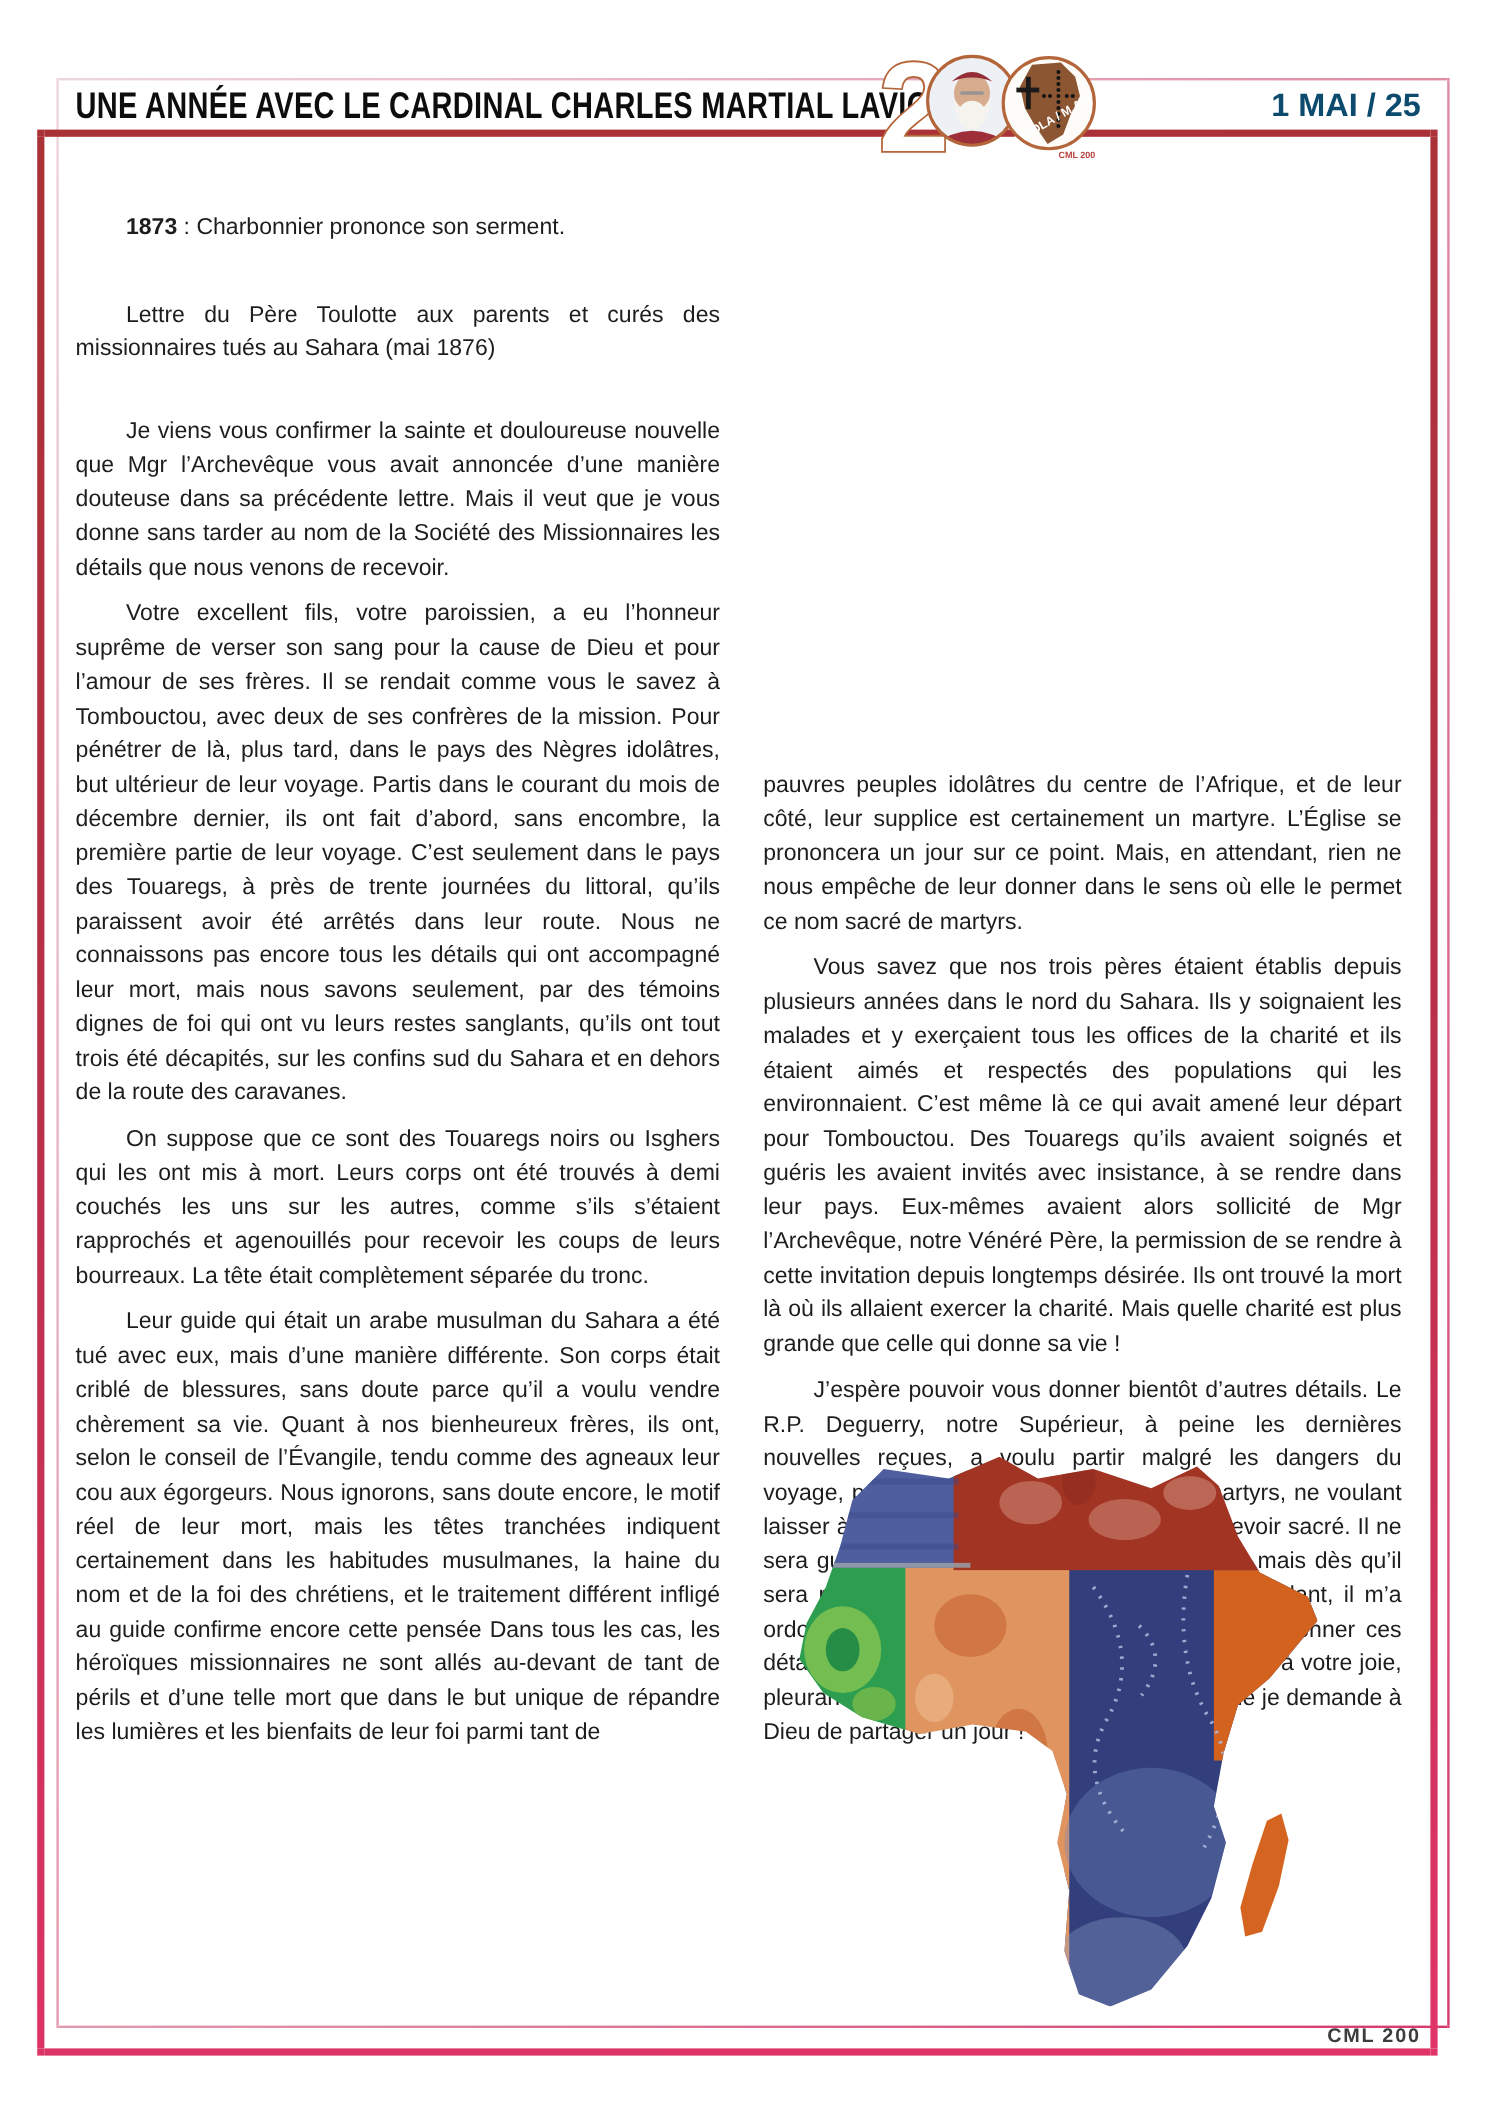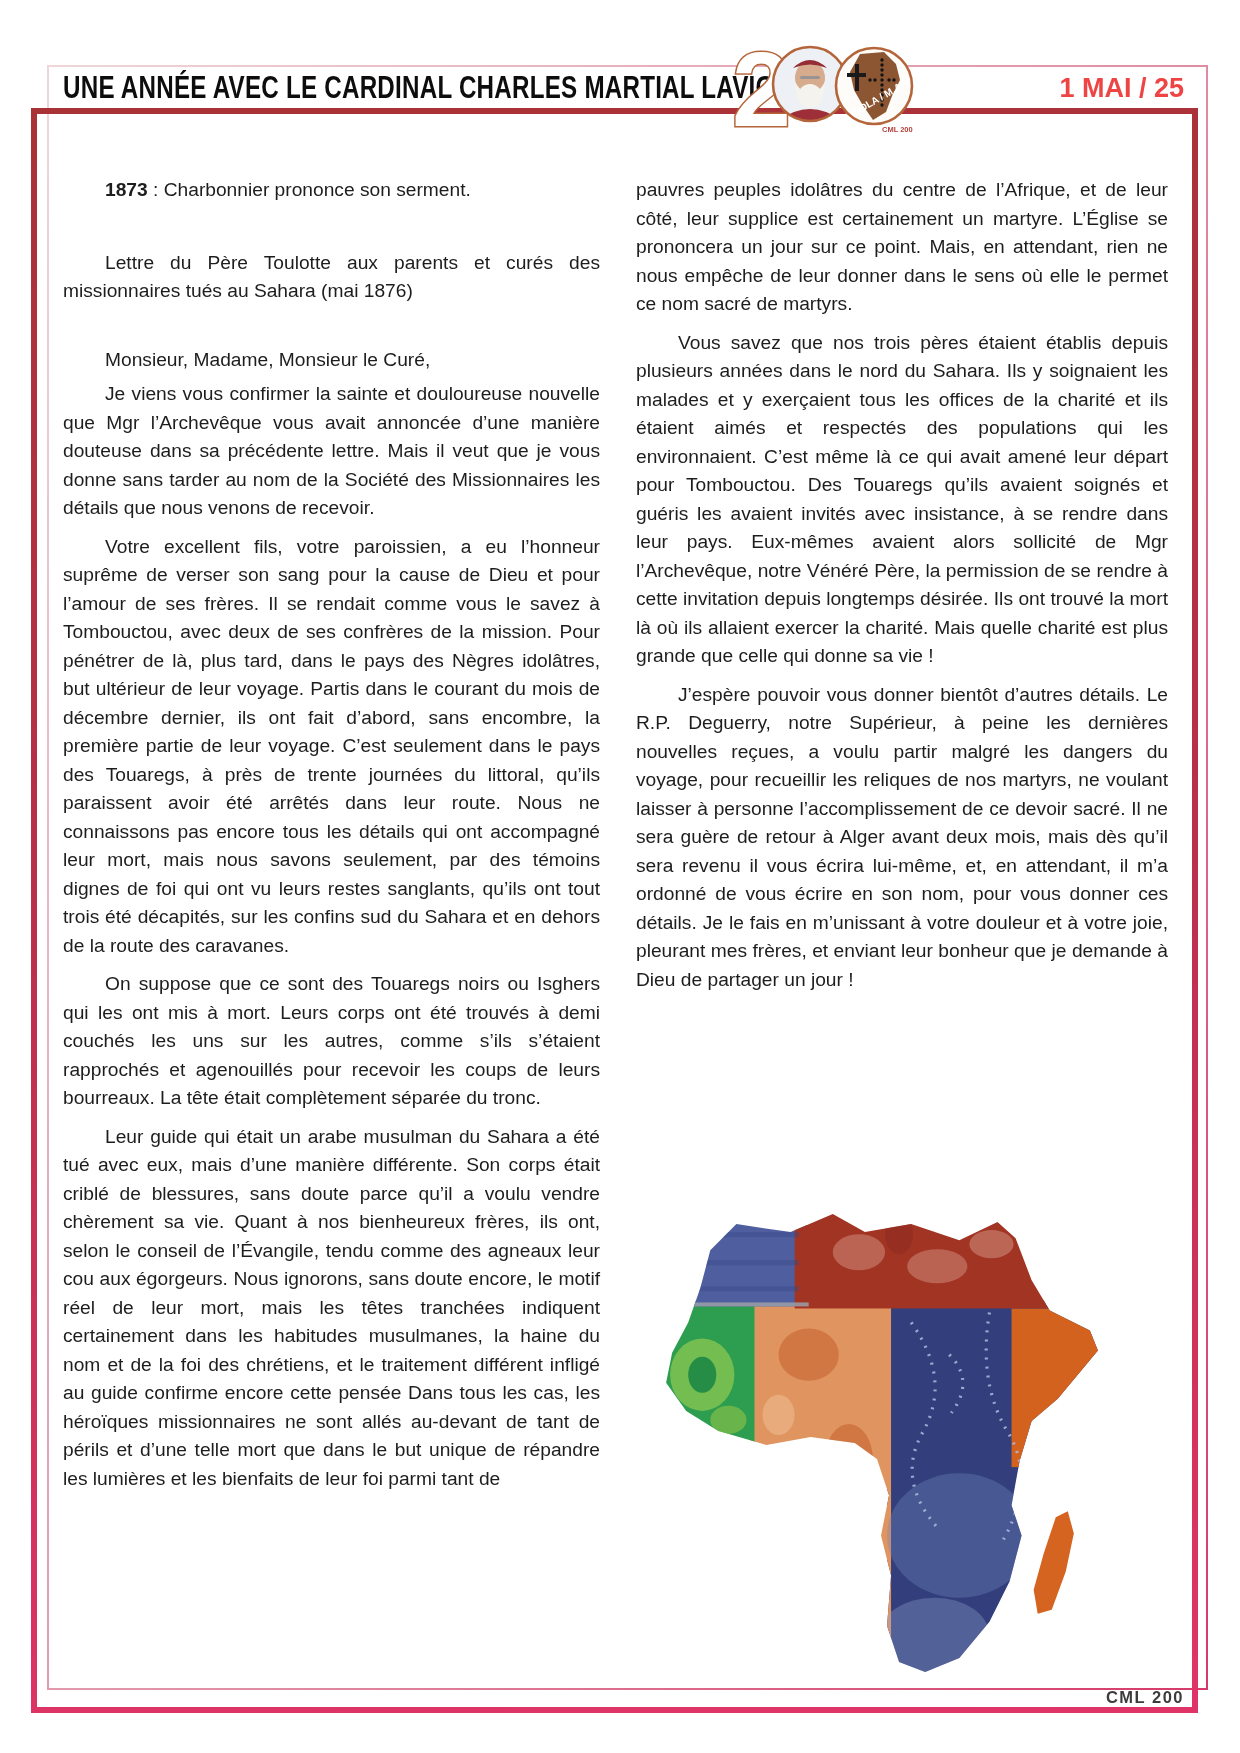--- a/index.html
+++ b/index.html
@@ -23,28 +23,28 @@
   .header-band{position:absolute;left:0;top:0;width:1240px;height:130px;z-index:3;}
   .page-title{
     position:absolute;left:63px;top:66px;height:44px;display:flex;align-items:center;
   }
   .page-title span{
     display:inline-block;white-space:nowrap;font-weight:700;font-size:31px;
     letter-spacing:.3px;transform:scaleX(.78);transform-origin:0 50%;color:#0d0d0d;
   }
   .issue-date{
     position:absolute;right:56px;top:66px;height:44px;display:flex;align-items:center;
-    font-weight:700;font-size:27px;color:#ef4444;
+    font-weight:700;font-size:27px;color:#0c4a6e;
   }
   .logo{position:absolute;left:732px;top:34px;width:182px;height:100px;z-index:5;}
   
   .body-text{
     position:absolute;left:63px;top:176px;width:1105px;display:flex;gap:36px;
     font-size:19.2px;line-height:28.5px;z-index:2;text-align:justify;
-    hyphens:auto;-webkit-hyphens:auto;
+    hyphens:auto;align-items:flex-end;-webkit-hyphens:auto;
   }
   .col-left{width:537px;}
   .col-right{width:532px;}
   .para{margin:0 0 10px;text-indent:42px;}
   .para.event{margin-bottom:44px;}
   .para.heading{font-weight:400;margin-bottom:40px;}
   .para.salutation{margin-bottom:6px;}
   .para.continuation{text-indent:0;}
   
   .africa-map{position:absolute;left:656px;top:1204px;width:446px;height:472px;z-index:2;}
@@ -113,21 +113,20 @@
       <circle cx="142" cy="52" r="38" fill="none" stroke="#b4653a" stroke-width="2.6"></circle>
       <text x="150" y="98" font-size="7.5" font-weight="bold" fill="#b5413c" font-family="Liberation Sans, DejaVu Sans, sans-serif">CML 200</text>
     </g>
   </svg>
 </div>
 
 <div class="body-text">
   <div class="col-left">
       <p class="para event"><b>1873</b> : Charbonnier prononce son serment.</p>
       <p class="para heading">Lettre du Père Toulotte aux parents et curés des missionnaires tués au Sahara (mai 1876)</p>
-      <p class="para salutation">Monsieur, Madame, Monsieur le Curé,</p>
       <p class="para body">Je viens vous confirmer la sainte et douloureuse nouvelle que Mgr l’Archevêque vous avait annoncée d’une manière douteuse dans sa précédente lettre. Mais il veut que je vous donne sans tarder au nom de la Société des Missionnaires les détails que nous venons de recevoir.</p>
       <p class="para body">Votre excellent fils, votre paroissien, a eu l’honneur suprême de verser son sang pour la cause de Dieu et pour l’amour de ses frères. Il se rendait comme vous le savez à Tombouctou, avec deux de ses confrères de la mission. Pour pénétrer de là, plus tard, dans le pays des Nègres idolâtres, but ultérieur de leur voyage. Partis dans le courant du mois de décembre dernier, ils ont fait d’abord, sans encombre, la première partie de leur voyage. C’est seulement dans le pays des Touaregs, à près de trente journées du littoral, qu’ils paraissent avoir été arrêtés dans leur route. Nous ne connaissons pas encore tous les détails qui ont accompagné leur mort, mais nous savons seulement, par des témoins dignes de foi qui ont vu leurs restes sanglants, qu’ils ont tout trois été décapités, sur les confins sud du Sahara et en dehors de la route des caravanes.</p>
       <p class="para body">On suppose que ce sont des Touaregs noirs ou Isghers qui les ont mis à mort. Leurs corps ont été trouvés à demi couchés les uns sur les autres, comme s’ils s’étaient rapprochés et agenouillés pour recevoir les coups de leurs bourreaux. La tête était complètement séparée du tronc.</p>
       <p class="para body">Leur guide qui était un arabe musulman du Sahara a été tué avec eux, mais d’une manière différente. Son corps était criblé de blessures, sans doute parce qu’il a voulu vendre chèrement sa vie. Quant à nos bienheureux frères, ils ont, selon le conseil de l’Évangile, tendu comme des agneaux leur cou aux égorgeurs. Nous ignorons, sans doute encore, le motif réel de leur mort, mais les têtes tranchées indiquent certainement dans les habitudes musulmanes, la haine du nom et de la foi des chrétiens, et le traitement différent infligé au guide confirme encore cette pensée Dans tous les cas, les héroïques missionnaires ne sont allés au-devant de tant de périls et d’une telle mort que dans le but unique de répandre les lumières et les bienfaits de leur foi parmi tant de</p>
     </div>
   <div class="col-right">
       <p class="para continuation">pauvres peuples idolâtres du centre de l’Afrique, et de leur côté, leur supplice est certainement un martyre. L’Église se prononcera un jour sur ce point. Mais, en attendant, rien ne nous empêche de leur donner dans le sens où elle le permet ce nom sacré de martyrs.</p>
       <p class="para body">Vous savez que nos trois pères étaient établis depuis plusieurs années dans le nord du Sahara. Ils y soignaient les malades et y exerçaient tous les offices de la charité et ils étaient aimés et respectés des populations qui les environnaient. C’est même là ce qui avait amené leur départ pour Tombouctou. Des Touaregs qu’ils avaient soignés et guéris les avaient invités avec insistance, à se rendre dans leur pays. Eux-mêmes avaient alors sollicité de Mgr l’Archevêque, notre Vénéré Père, la permission de se rendre à cette invitation depuis longtemps désirée. Ils ont trouvé la mort là où ils allaient exercer la charité. Mais quelle charité est plus grande que celle qui donne sa vie !</p>
       <p class="para body">J’espère pouvoir vous donner bientôt d’autres détails. Le R.P. Deguerry, notre Supérieur, à peine les dernières nouvelles reçues, a voulu partir malgré les dangers du voyage, pour recueillir les reliques de nos martyrs, ne voulant laisser à personne l’accomplissement de ce devoir sacré. Il ne sera guère de retour à Alger avant deux mois, mais dès qu’il sera revenu il vous écrira lui-même, et, en attendant, il m’a ordonné de vous écrire en son nom, pour vous donner ces détails. Je le fais en m’unissant à votre douleur et à votre joie, pleurant mes frères, et enviant leur bonheur que je demande à Dieu de partager un jour !</p>
     </div>

